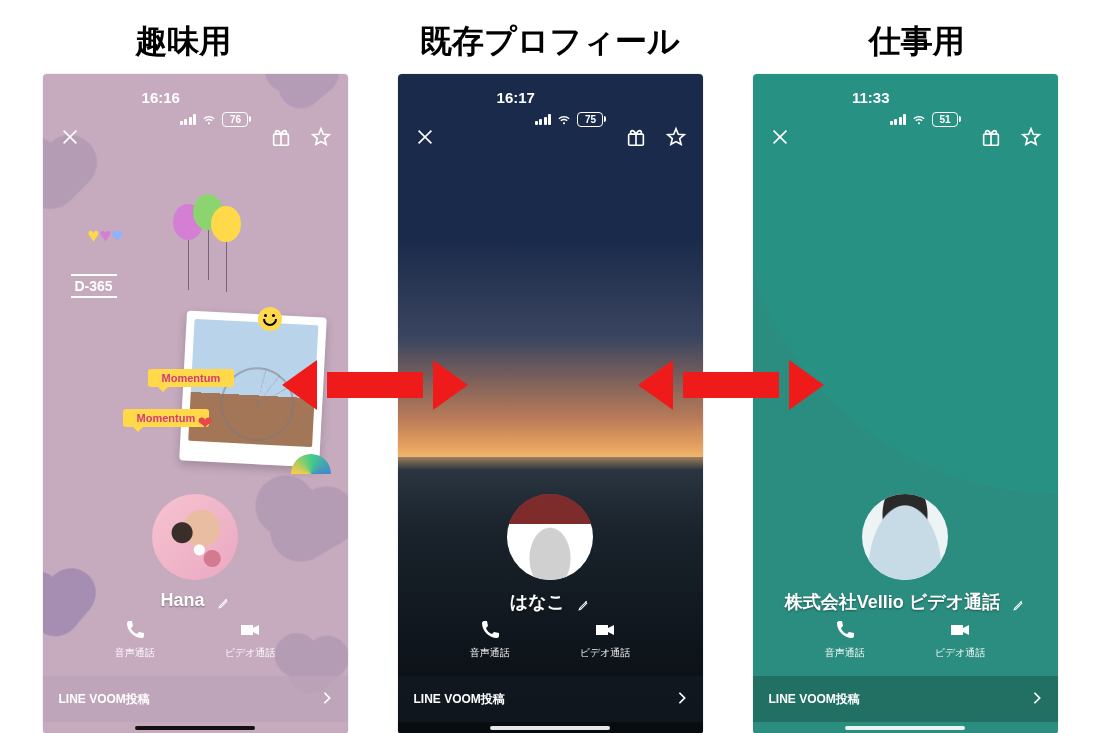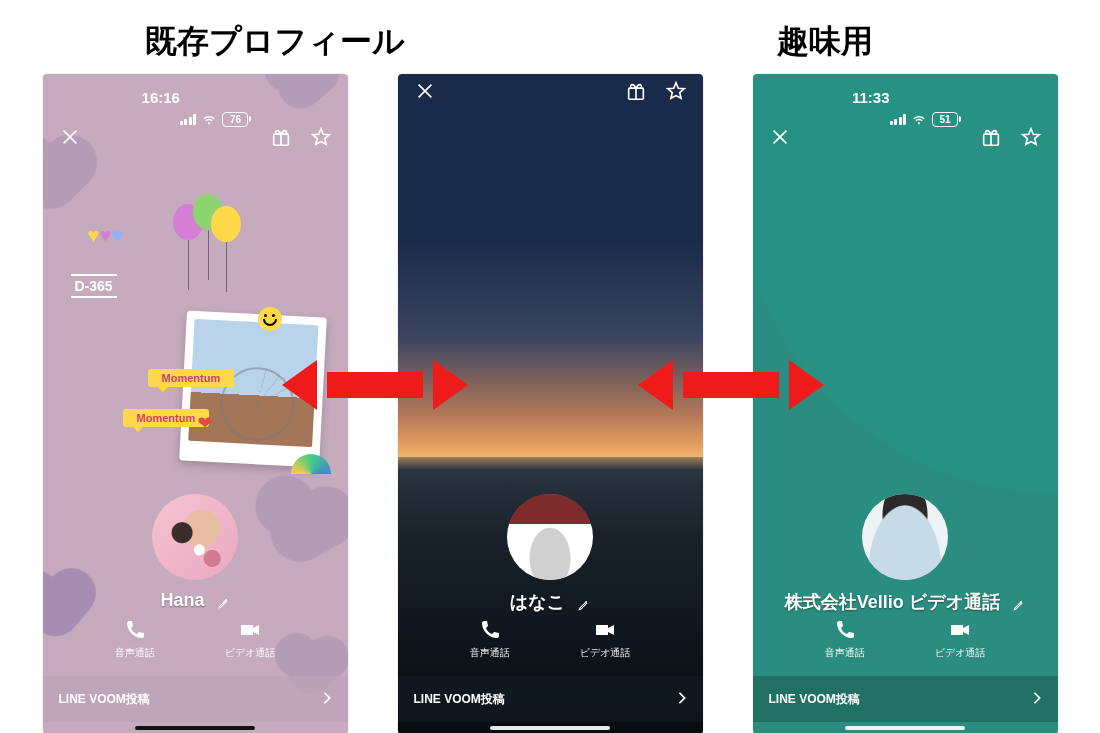--- a/index.html
+++ b/index.html
@@ -255,22 +255,23 @@
   .arrow.right .head{right:-10px;border-left:35px solid #ef1b1b;border-right:none;}
   .arrow.a1{left:292px;}
   .arrow.a2{left:368px;}
   .arrow.a3{left:648px;}
   .arrow.a4{left:724px;}
 </style>
 </head>
 <body>
 
 <div class="header-row">
+  <div class="header-label">趣味用</div>
   <div class="header-label">既存プロフィール</div>
-  <div class="header-label">趣味用</div>
+  <div class="header-label">仕事用</div>
 </div>
 
 <div class="phones-row">
 
   <div class="phone hobby">
     <div class="heart-deco">
       <span class="h1"></span>
         <span class="h2"></span>
         <span class="h3"></span>
         <span class="h4"></span>
@@ -362,20 +363,37 @@
     <div class="bottom-bar">
       <span>LINE VOOM投稿</span>
       <span class="chev"><svg viewBox="0 0 10 16">
             <path d="M2 2l6 6-6 6"></path>
           </svg></span>
     </div>
     <div class="home-indicator"></div>
   </div>
 
   <div class="phone existing">
+    <div class="status-bar">
+      <span>16:17</span>
+      <div class="right">
+        <span class="sig-icon">
+            <i></i>
+            <i></i>
+            <i></i>
+            <i></i>
+          </span>
+        <span class="wifi-icon">
+            <svg viewBox="0 0 24 18">
+              <path d="M12 17c.8 0 1.5-.7 1.5-1.5S12.8 14 12 14s-1.5.7-1.5 1.5S11.2 17 12 17zm-4-4.5c2.2-2.2 5.8-2.2 8 0l1.5-1.5c-3-3-8-3-11 0zm-3-3c3.9-3.9 10.1-3.9 14 0l1.5-1.5C15.6 3.1 8.4 3.1 3.5 8z" fill="#fff"></path>
+            </svg>
+          </span>
+        <span class="battery">75</span>
+      </div>
+    </div>
     <div class="top-icons">
       <span class="icon-btn">
           <svg viewBox="0 0 24 24">
             <path d="M5 5l14 14M19 5L5 19"></path>
           </svg>
         </span>
       <div class="right">
         <span class="icon-btn">
             <svg viewBox="0 0 24 24">
               <rect x="4" y="9" width="16" height="12" rx="1"></rect>

